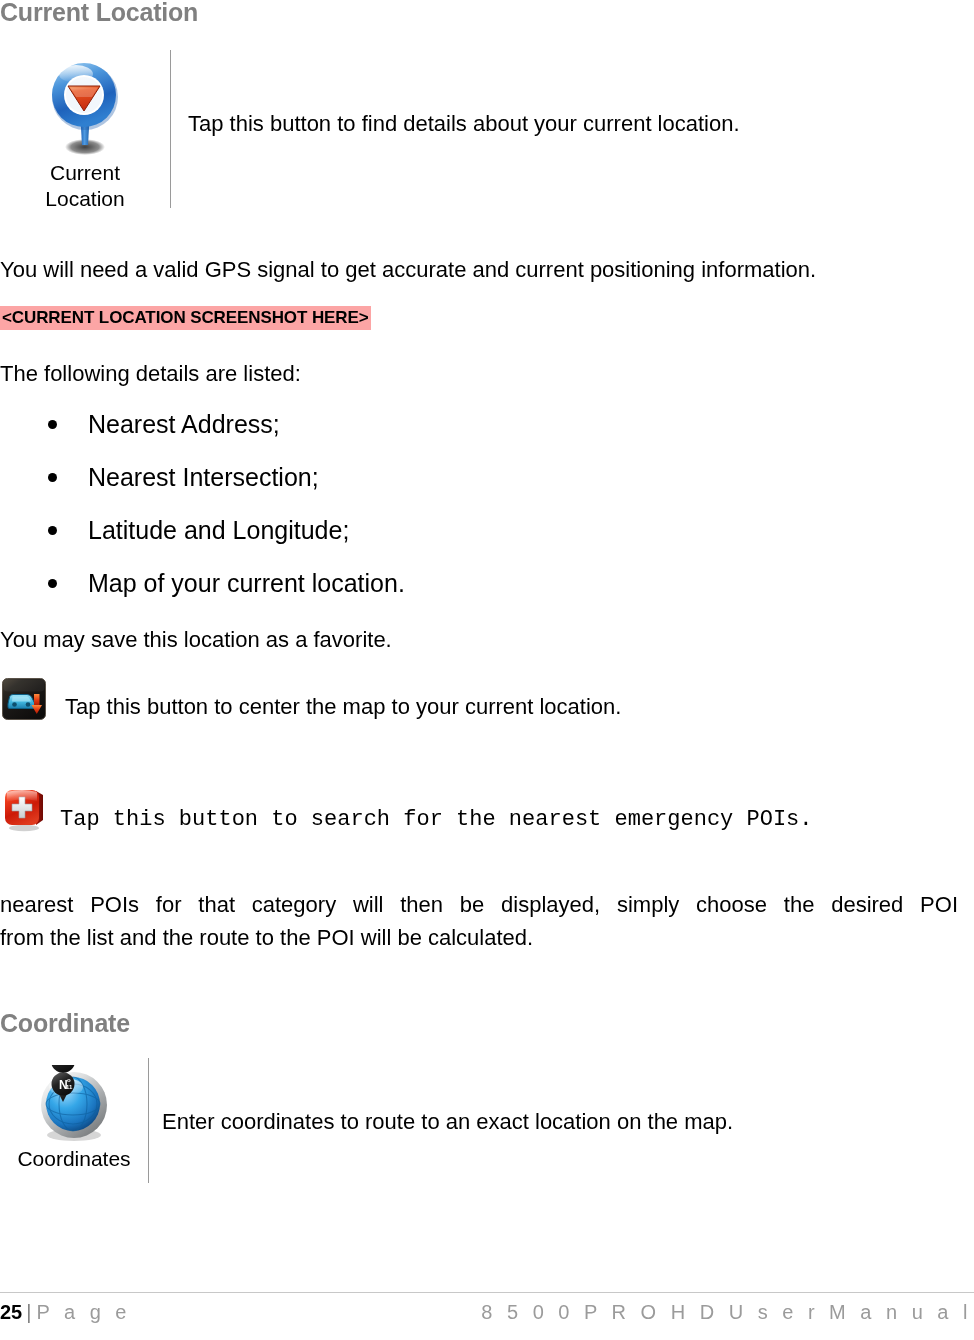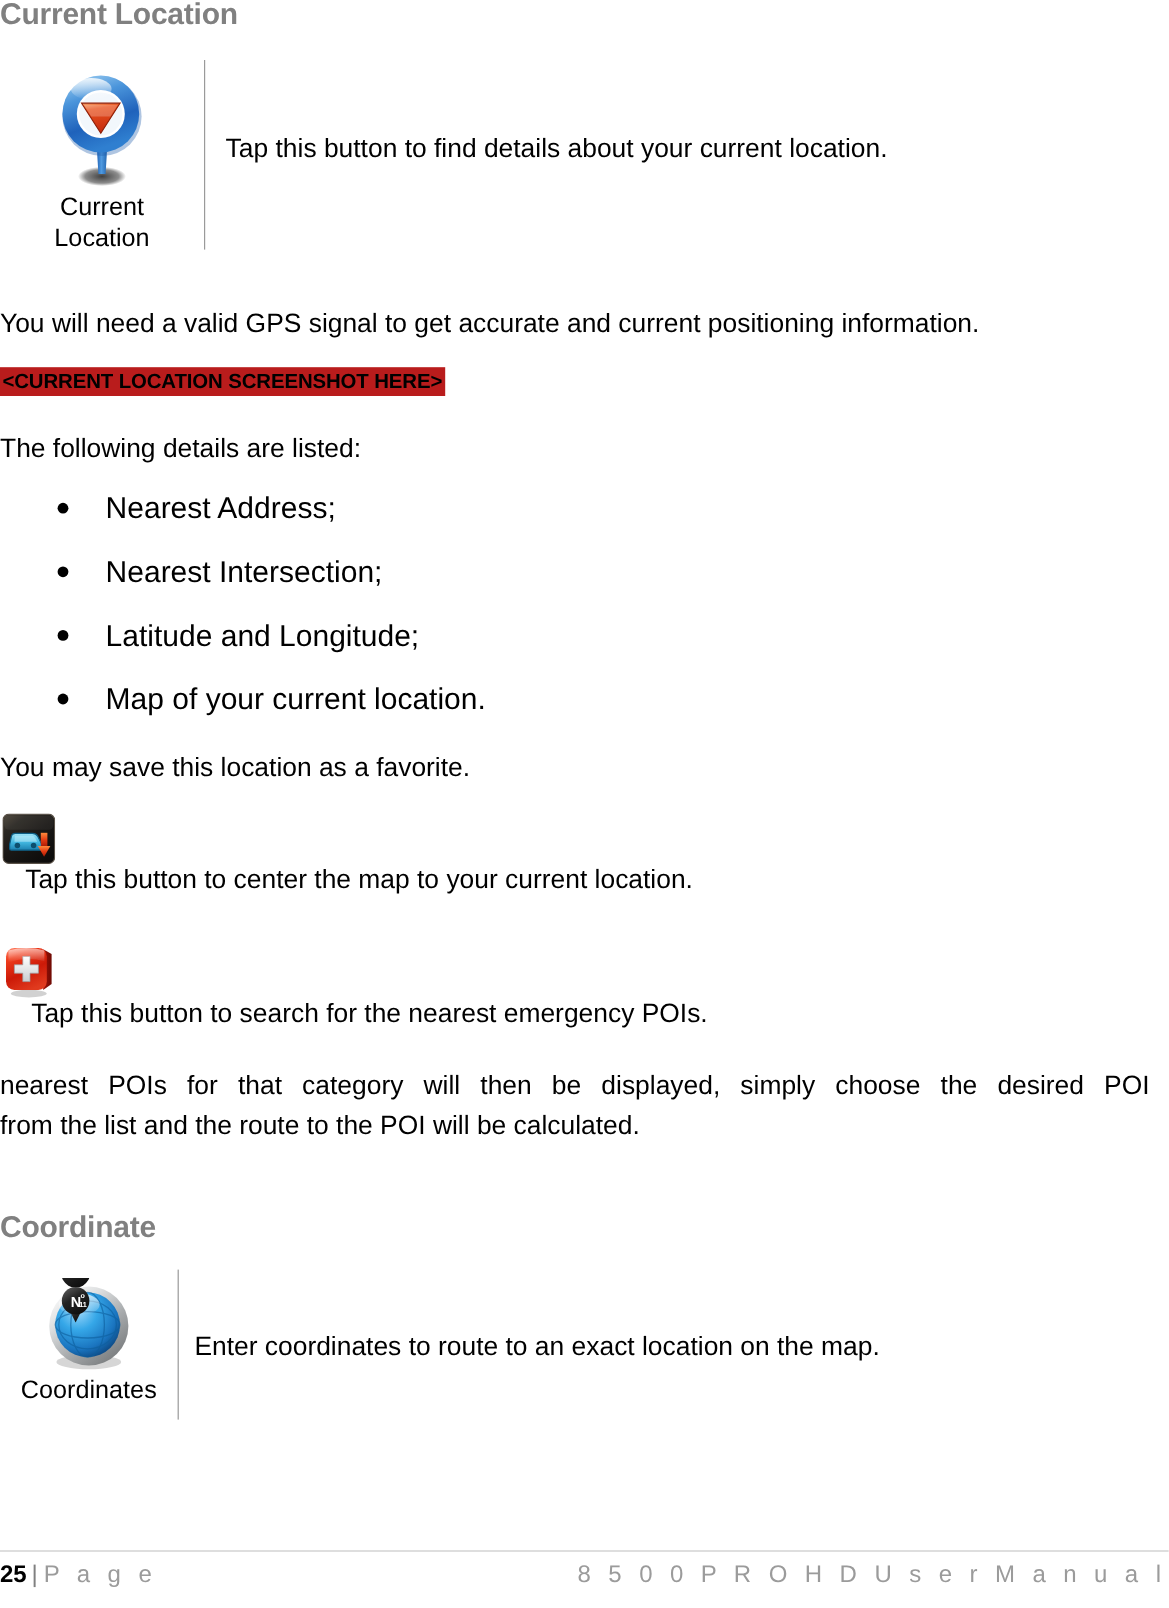--- a/index.html
+++ b/index.html
@@ -136,21 +136,21 @@
   #p-following{ left: 0px;  top: 360px;  width: 600px; }
   #p-favorite { left: 0px;  top: 626px;  width: 600px; }
 
   
   #p-screenshot-note {
     position: absolute;
     left: 0px;
     top: 308px;
   }
   .red-highlight {
-    background: #b91c1c;
+    background: #fca5a5;
     color: #000000;
     font-weight: bold;
     font-size: 17px;
     letter-spacing: -0.1px;
     padding: 2px 2px 3px 2px;
     white-space: nowrap;
   }
 
   
   #bullet-list {
@@ -178,28 +178,27 @@
     margin-right: 31px;
     flex: 0 0 auto;
     position: relative;
     top: -4px;
   }
 
   
   .button-row {
     position: absolute;
     display: flex;
-    align-items: flex-start;
-    flex-direction: column;
+    align-items: flex-end;
   }
   #row-center-map { left: 2px; top: 678px; }
   #row-emergency  { left: 2px; top: 786px; }
 
   #row-center-map .row-text { margin-left: 19px; }
-  #row-emergency  .row-text { margin-left: 24px; }
+  #row-emergency  .row-text { margin-left: 12px; font-family: Liberation Mono, monospace; }
 
   .row-text { font-size: 22px; color: #000000; white-space: nowrap; }
 
   
   .car-button {
     width: 44px;
     height: 42px;
     position: relative;
     flex: 0 0 auto;
   }

